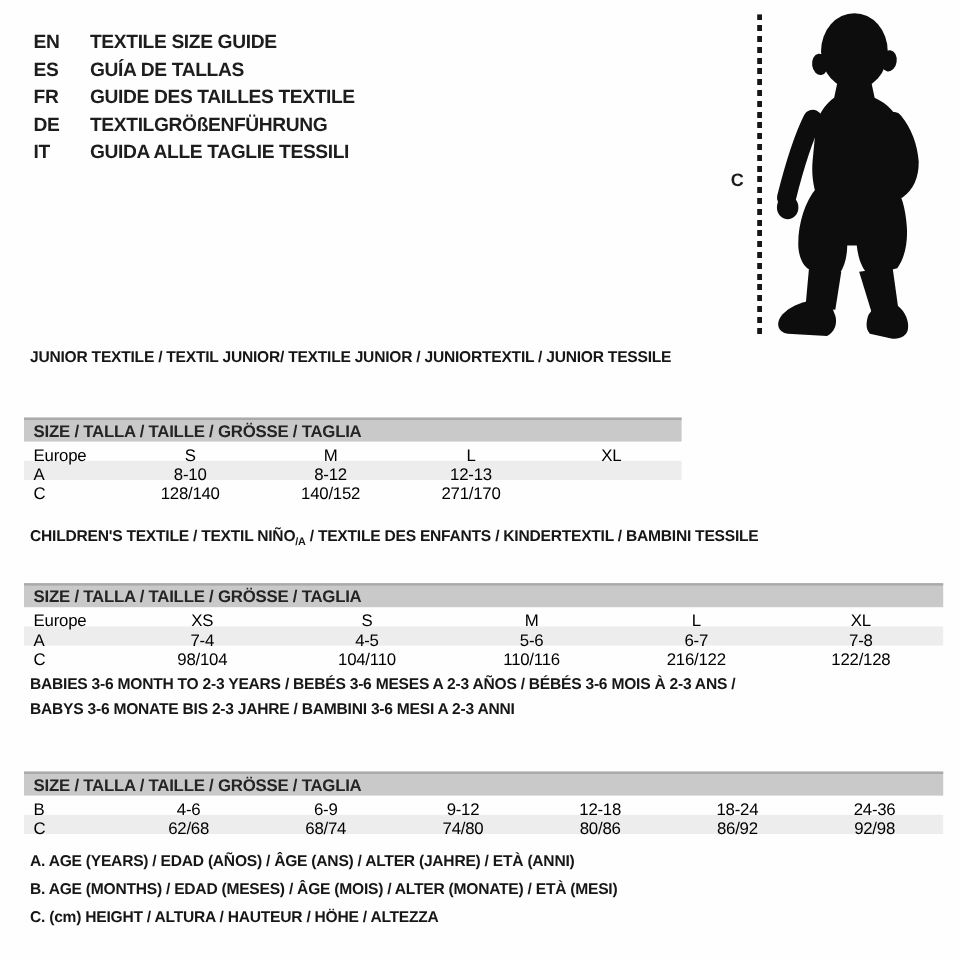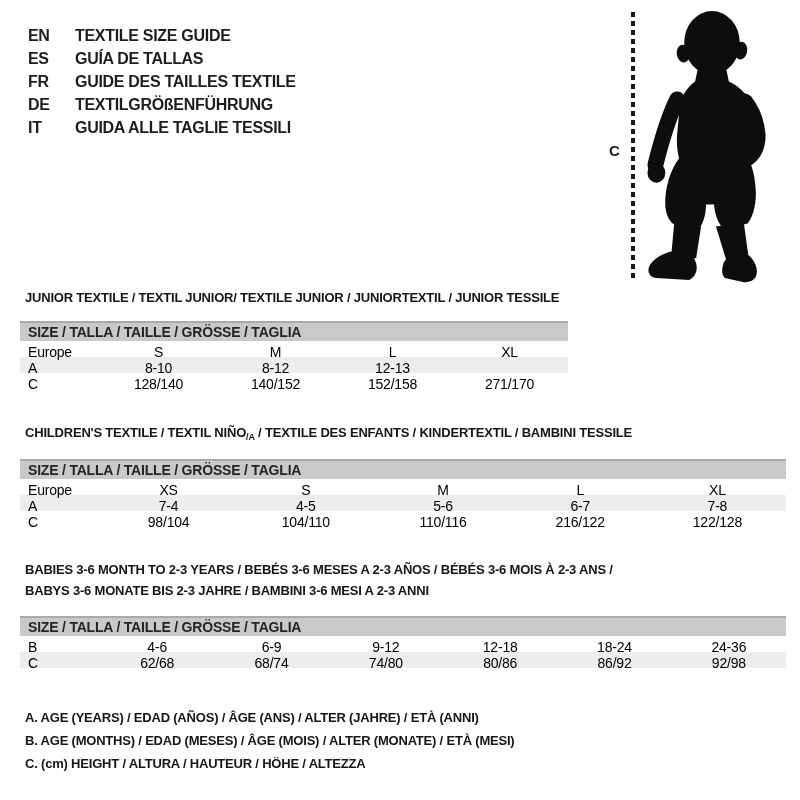--- a/index.html
+++ b/index.html
@@ -19,31 +19,31 @@
   .figure { position:absolute; left:605px; top:8px; width:180px; height:282px; }
   .measure-label { position:absolute; left:4px; top:134px; font-weight:700; font-size:15px; }
   .measure-line { position:absolute; left:26px; top:4px; width:4px; height:268px;
     background:repeating-linear-gradient(to bottom,#161616 0 5px,transparent 5px 9px); }
   .silhouette { position:absolute; left:38px; top:0; }
 
   
   .tbl-title { position:absolute; left:25px; font-size:13px; font-weight:700;
     letter-spacing:-0.2px; white-space:nowrap; color:#161616; }
   #title1 { top:290px; }
-  #title2 { top:425px; }
+  #title2 { top:439px; }
   #title3 { top:559px; line-height:21px; }
   .sub { font-size:9px; vertical-align:-3px; }
 
   
   .tbl { position:absolute; left:20px; }
   #table1 { top:321px; width:548px; }
   #table2 { top:459px; width:766px; }
   #table3 { top:616px; width:766px; }
   .tbl-header { height:20px; line-height:19px; background:#c9c9c9; border-top:2px solid #aaaaaa;
-    padding-left:8px; font-weight:700; font-size:14px; letter-spacing:-0.2px; color:#242424; }
+    padding-left:8px; font-weight:700; font-size:14px; letter-spacing:-0.2px; color:#242424;margin-top:27px; }
   .tbl-row { display:grid; height:16px; line-height:22px; font-size:14px; letter-spacing:-0.2px; color:#000000; }
   .t1 .tbl-row { grid-template-columns:80px repeat(4,1fr); }
   .t2 .tbl-row { grid-template-columns:80px repeat(5,1fr); }
   .t3 .tbl-row { grid-template-columns:80px repeat(6,1fr); }
   .tbl .tbl-row:nth-child(3) { background:#ededed; }
   .tbl .lbl { padding-left:8px; text-align:left; }
   .tbl .val { text-align:center; }
 
   
   .footnotes { position:absolute; left:25px; top:706px; }
@@ -112,21 +112,20 @@
     <div class="tbl-row">
       <span class="lbl">A</span>
       <span class="val">8-10</span>
       <span class="val">8-12</span>
       <span class="val">12-13</span>
     </div>
     <div class="tbl-row">
       <span class="lbl">C</span>
       <span class="val">128/140</span>
       <span class="val">140/152</span>
-      <span class="val">152/158</span>
       <span class="val">271/170</span>
     </div>
   </div>
 
   <div class="tbl-title" id="title2"><span>CHILDREN'S TEXTILE / TEXTIL NIÑO</span><span class="sub">/A</span><span> / TEXTILE DES ENFANTS / KINDERTEXTIL / BAMBINI TESSILE</span></div>
   <div class="tbl t2" id="table2">
     <div class="tbl-header">SIZE / TALLA / TAILLE / GRÖSSE / TAGLIA</div>
     <div class="tbl-row">
       <span class="lbl">Europe</span>
       <span class="val">XS</span>

